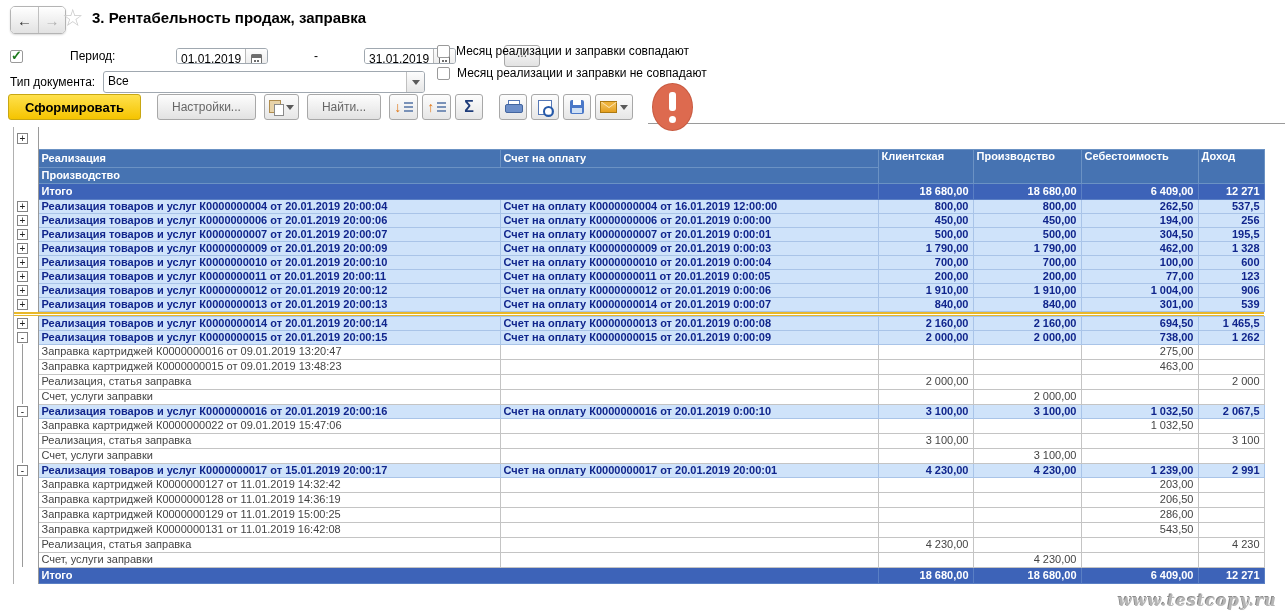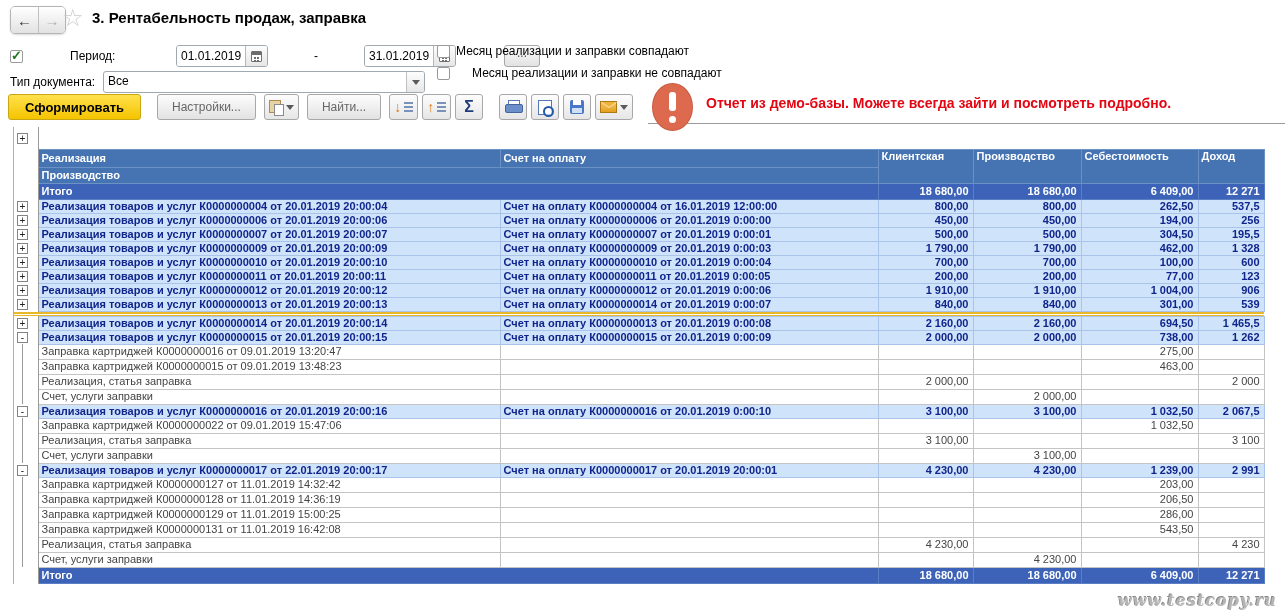--- a/index.html
+++ b/index.html
@@ -24,21 +24,21 @@
   
   .chk { display:inline-block; width:13px; height:13px; background:#fff;
     border:1px solid #9a9a9a; border-radius:2px; position:relative; vertical-align:middle; }
   .chk.checked:after { content:"✓"; position:absolute; left:0px; top:-3px;
     color:#1d7a1d; font-size:13px; font-weight:bold; }
   .flabel { font-size:12px; color:#000; }
 
   .row-period { position:absolute; left:10px; top:45px; display:flex; align-items:center;gap:40px; }
   .row-doctype { position:absolute; left:10px; top:71px; display:flex; align-items:center; }
 
-  .datewrap { display:flex; border:1px solid #a0a8b0; border-radius:3px; overflow:hidden; height:22px; }
+  .datewrap { display:flex; border:1px solid #a0a8b0; border-radius:3px; overflow:hidden; height:16px; }
   .datebox { width:68px; height:20px; border:0; font-family:"Liberation Sans",sans-serif;
     font-size:12px; padding:0 4px; outline:none; }
   .calbtn { width:22px; height:20px; background:linear-gradient(#fdfdfd,#e6e6e6);
     border-left:1px solid #b8b8b8; display:flex; align-items:center; justify-content:center; cursor:pointer; }
   .calicon { display:inline-block; width:11px; height:11px; border:1px solid #707070; border-radius:1px;
     background:linear-gradient(#707070 0 3px, #fff 3px),
                }
   .calicon { background:#fff; position:relative; }
   .calicon:before { content:""; position:absolute; left:0; top:0; right:0; height:3px; background:#6d6d6d; }
   .calicon:after { content:""; position:absolute; left:2px; top:5px; width:2px; height:2px;
@@ -51,21 +51,21 @@
 
   .selwrap { display:flex; border:1px solid #a0a8b0; border-radius:3px; overflow:hidden;
     height:22px; width:322px; background:#fff; }
   .selval { flex:1; font-size:12px; padding:2px 4px; white-space:nowrap; overflow:hidden; }
   .selbtn { width:18px; background:linear-gradient(#fdfdfd,#e6e6e6); border-left:1px solid #c0c0c0;
     display:flex; align-items:center; justify-content:center; cursor:pointer; }
   .tri-down { width:0; height:0; border-left:4px solid transparent; border-right:4px solid transparent;
     border-top:5px solid #5a5a5a; }
 
   .chkrow1 { position:absolute; left:437px; top:44px; display:flex; align-items:center; gap:6px; }
-  .chkrow2 { position:absolute; left:437px; top:66px; display:flex; align-items:center; gap:22px; }
+  .chkrow2 { position:absolute; left:437px; top:66px; display:flex; align-items:center; gap:7px; }
 
   
   .toolbar { position:absolute; left:8px; top:94px; display:flex; align-items:center; }
   .btn { height:26px; border:1px solid #a8a8a8; border-radius:3px; font-size:12px;
     background:linear-gradient(#fdfdfd,#e2e2e2); color:#666; padding:0 14px;
     display:flex; align-items:center; cursor:pointer; }
   .btn-yellow { background:linear-gradient(#ffe14d,#f5c400); border:1px solid #c8a713;
     color:#000; font-weight:bold; font-size:13px; padding:8px 16px; }
   .iconbtn { height:26px; min-width:28px; border:1px solid #a8a8a8; border-radius:3px;
     background:linear-gradient(#fdfdfd,#e6e6e6); display:flex; align-items:center;
@@ -243,21 +243,20 @@
     <span class="ico-mail"></span>
     <span class="tri-down"></span>
   </div>
 </div>
 
 <div class="warn">
   <div class="warn-circle">
     <div class="warn-bar"></div>
       <div class="warn-dot"></div>
   </div>
-  <div class="warn-text">Отчет из демо-базы. Можете всегда зайти и посмотреть подробно.</div>
 </div>
 
 <div class="gridwrap">
   <div class="gutter"></div>
   <table class="grid">
     <colgroup>
       <col style="width:24px">
         <col style="width:462px">
         <col style="width:378px">
       <col style="width:95px">
@@ -469,21 +468,21 @@
           </td>
           <td class="c c1">Счет, услуги заправки</td>
           <td class="c c2"></td>
           <td class="c num"></td>
           <td class="c num">3 100,00</td>
           <td class="c num"></td>
           <td class="c num"></td>
         </tr>
         <tr class="grow">
           <td class="tree"><span class="expander">-</span></td>
-          <td class="c c1">Реализация товаров и услуг К0000000017 от 22.01.2019 20:00:17</td>
+          <td class="c c1">Реализация товаров и услуг К0000000017 от 15.01.2019 20:00:17</td>
           <td class="c c2">Счет на оплату К0000000017 от 20.01.2019 20:00:01</td>
           <td class="c num">4 230,00</td>
           <td class="c num">4 230,00</td>
           <td class="c num">1 239,00</td>
           <td class="c num">2 991</td>
         </tr>
         <tr class="srow">
           <td class="tree">
             <div class="vline"></div>
           </td>

